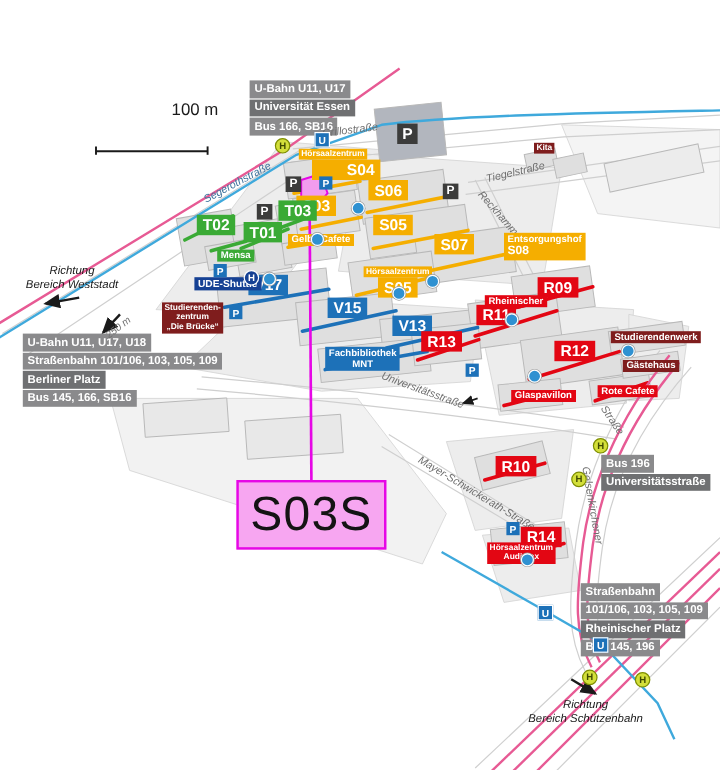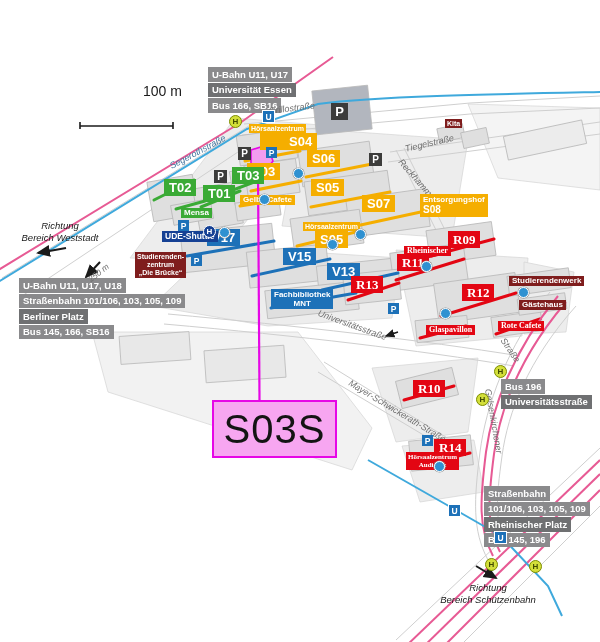--- a/index.html
+++ b/index.html
@@ -9,21 +9,21 @@
 
   .bldg{position:absolute;color:#fff;font-weight:bold;text-align:center;
         line-height:1.05;white-space:nowrap;padding:1px 4px;font-size:12px;}
   .big{font-size:13px;padding:1.5px 5px;}
   .small{font-size:8px;padding:1px 3px;}
   .tiny{font-size:7px;padding:1px 2px;}
   .yellow{background:#f5ae00;}
   .green{background:#3aaa35;}
   .blue{background:#1d71b8;}
   .darkblue{background:#164194;}
-  .red{background:#e30613;font-family:Liberation Serif, serif;}
+  .red{background:#e30613;}
   .graybox{background:#7f1d1d;}
   .stack{line-height:1.15;}
 
   .transit{position:absolute;font-size:9.5px;font-weight:bold;color:#fff;line-height:1;}
   .transit .line{background:#8a8a8c;display:block;float:left;clear:left;
                  padding:2.5px 4px;margin-bottom:1px;white-space:nowrap;}
   .transit .line.dark{background:#6f7072;}
 
   .street{position:absolute;color:#6f6f6f;font-style:italic;font-size:9px;
           white-space:nowrap;transform-origin:left top;}
@@ -40,21 +40,21 @@
   .p-dark.lg{width:17px;height:17px;font-size:13px;}
   .p-blue{width:11px;height:11px;background:#1d71b8;font-size:8.5px;}
   .u-ic{width:11px;height:11px;background:#1d71b8;font-size:8.5px;border:1px solid #fff;}
   .h-ic{width:11px;height:11px;border-radius:50%;background:#d3df3a;border:1px solid #7d8d00;
         color:#3f4a00;font-size:8px;}
   .h-dark{width:11px;height:11px;border-radius:50%;background:#164194;font-size:8px;
           border:1px solid #fff;}
   .acc{width:9px;height:9px;border-radius:50%;background:#2f91d1;border:1px solid #fff;
        box-shadow:0 0 0 0.6px #9b9b9b;}
 
-  .highlight-box{position:absolute;left:212px;top:400px;width:121px;height:54px;
+  .highlight-box{position:absolute;left:197px;top:400px;width:121px;height:54px;
                  background:#f7a6f1;border:2.5px solid #e607e6;display:flex;
                  align-items:center;justify-content:center;font-size:40px;color:#141414;
                  letter-spacing:1px;}
 </style>
 </head>
 <body>
 
 <div id="stage">
 
   <svg id="basemap" width="600" height="642" viewBox="0 0 600 642">
@@ -253,21 +253,21 @@
     <div style="font-size:10px;">S08</div>
   </div>
   <div class="bldg yellow small" style="left:240px;top:195px;">Gelbe Cafete</div>
 
   <div class="bldg green big" style="left:164px;top:179px;">T02</div>
   <div class="bldg green big" style="left:203px;top:185px;">T01</div>
   <div class="bldg green big" style="left:232px;top:167px;">T03</div>
   <div class="bldg green small" style="left:181px;top:208px;">Mensa</div>
 
   <div class="bldg blue big" style="left:207px;top:229px;">V17</div>
-  <div class="bldg blue big" style="left:283px;top:248px;">V15</div>
+  <div class="bldg blue big" style="left:273px;top:248px;">V15</div>
   <div class="bldg blue big" style="left:327px;top:263px;">V13</div>
   <div class="bldg blue small stack" style="left:271px;top:289px;">
     <div>Fachbibliothek</div>
     <div>MNT</div>
   </div>
   <div class="bldg darkblue small" style="left:162px;top:231px;font-size:8.5px;">UDE-Shuttle</div>
 
   <div class="bldg red big" style="left:448px;top:231px;">R09</div>
   <div class="bldg red small" style="left:404px;top:246px;">Rheinischer</div>
   <div class="bldg red big" style="left:397px;top:254px;">R11</div>

